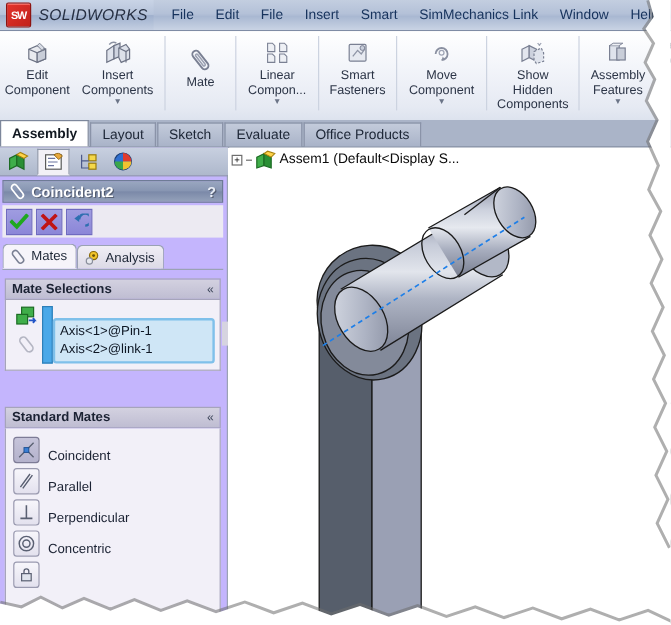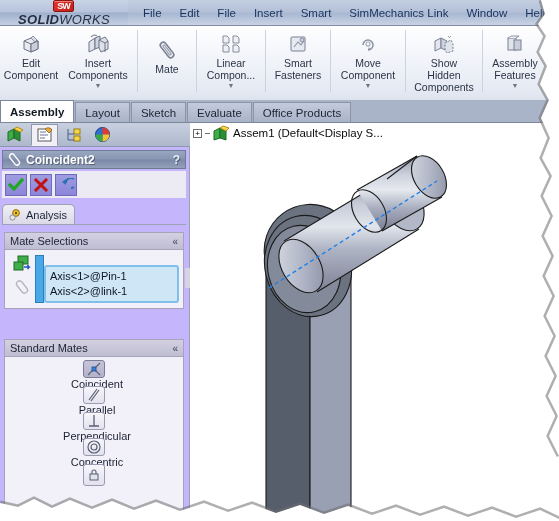--- a/index.html
+++ b/index.html
@@ -14,36 +14,36 @@
   
   .titlebar{
     position:absolute;left:0;top:0;width:559px;height:26px;
     background:linear-gradient(to bottom,#c3cee0 0%,#b4c1d8 45%,#a9b8d2 55%,#c9d3e4 100%);
     border-bottom:1px solid #7f8ca5;
     box-sizing:border-box;
   }
   .logo-box{
     position:absolute;left:0;top:0;width:128px;height:25px;
     background:linear-gradient(to bottom,#c9d4e6 0%,#b6c3da 48%,#9fb0cd 52%,#c4cfe2 100%);
-    display:flex;align-items:center;flex-direction:column;
+    display:flex;align-items:center;
   }
   .logo-cube{
     width:19px;height:19px;margin-left:5px;margin-right:6px;
     background:linear-gradient(135deg,#e4332c 0%,#c1211b 100%);
     border:1px solid #8d1310;border-radius:2px;
     display:flex;align-items:center;justify-content:center;
     color:#fff;font-size:9px;font-weight:bold;letter-spacing:-1px;
     font-family:"Liberation Sans",sans-serif;
     box-shadow:inset 0 1px 0 #ff7b72;
   }
   .logo-text{
     font-size:13px;font-weight:bold;font-style:italic;color:#262f42;
     letter-spacing:0.3px;
   }
-  .logo-text b{font-weight:bold;}
+  .logo-text b{font-weight:normal;}
   .logo-text span.light{font-weight:normal;}
   .menu{
     position:absolute;left:134px;top:0;height:25px;display:flex;align-items:center;
   }
   .menu-item{
     font-size:11.5px;color:#16325c;padding:4px 9px;cursor:default;white-space:nowrap;
   }
 
   
   .ribbon{
@@ -139,37 +139,37 @@
     background:linear-gradient(to bottom,#f0eef5,#dcdae6);
   }
   .mt.active{background:#f6f4fa;border-bottom:1px solid #f6f4fa;height:21px;}
 
   .section{position:absolute;left:4px;width:180px;box-sizing:border-box;}
   .sec-hdr{
     height:18px;display:flex;align-items:center;
     background:linear-gradient(to bottom,#d3d1e0,#bfbdd2);
     border:1px solid #a6a4bb;box-sizing:border-box;
   }
-  .sec-hdr .st{font-size:11px;font-weight:normal;color:#1b2233;margin-left:5px;}
+  .sec-hdr .st{font-size:11px;font-weight:bold;color:#1b2233;margin-left:5px;}
   .sec-hdr .chev{margin-left:auto;margin-right:5px;font-size:10px;color:#3a4357;}
   .sec-body{
     background:#f2f0f8;border:1px solid #a6a4bb;border-top:none;box-sizing:border-box;
   }
 
   .sel-row{display:flex;padding:5px 4px 5px 4px;}
   .sel-icons{width:26px;display:flex;flex-direction:column;align-items:center;gap:5px;}
   .sel-listwrap{flex:1;display:flex;}
   .sel-bluebar{width:9px;background:#4aa8e8;border:1px solid #2d7fb8;box-sizing:border-box;}
   .sel-list{
     flex:1;background:#cfe6f6;border:2px solid #7fc0ea;box-sizing:border-box;
     border-radius:3px;padding:2px 4px;margin-top:10px;
   }
   .sel-item{font-size:11px;color:#0e1724;line-height:15px;white-space:nowrap;}
 
-  .mate-row{display:flex;align-items:center;height:26px;padding-left:6px;cursor:default;flex-direction:column;}
+  .mate-row{display:flex;align-items:flex-end;height:26px;padding-left:6px;cursor:default;}
   .mate-btn{
     width:22px;height:22px;border:1px solid #9a9ab0;box-sizing:border-box;border-radius:3px;
     background:linear-gradient(to bottom,#f7f6fb,#e3e1ee);
     display:flex;align-items:center;justify-content:center;margin-right:7px;
   }
   .mate-btn.sel{
     background:linear-gradient(to bottom,#c6c4da,#b4b2cc);border-color:#7d7b96;
   }
   .mate-lbl{font-size:11px;color:#1b2233;}
 
@@ -419,20 +419,30 @@
       </div>
       <div class="pm-act">
         <svg width="16" height="14" viewBox="0 0 16 14">
           <path d="M13 10 a5 5 0 1 0 -5 -5" fill="none" stroke="#2e6fb0" stroke-width="2"></path>
           <path d="M8 1 L8 7 L4 4 Z" fill="#2e6fb0"></path>
         </svg>
       </div>
     </div>
 
     <div class="matetabs">
+      <div class="mt active">
+        <span style="display:flex">
+          <svg width="14" height="14" viewBox="0 0 14 14">
+            <g transform="rotate(-38 7 7)">
+              <rect x="4.5" y="1" width="5" height="12" rx="2.5" fill="none" stroke="#7a8093" stroke-width="1.3"></rect>
+            </g>
+          </svg>
+        </span>
+        <span>Mates</span>
+      </div>
       <div class="mt">
         <span style="display:flex">
           <svg width="14" height="14" viewBox="0 0 14 14">
             <circle cx="8" cy="5" r="3.4" fill="#f2c42a" stroke="#8a6b0c" stroke-width="1"></circle>
             <circle cx="8" cy="5" r="1.2" fill="#6b5208"></circle>
             <circle cx="4.5" cy="9.5" r="2.6" fill="#e6e8ee" stroke="#8a8f9c" stroke-width="1"></circle>
           </svg>
         </span>
         <span>Analysis</span>
       </div>

